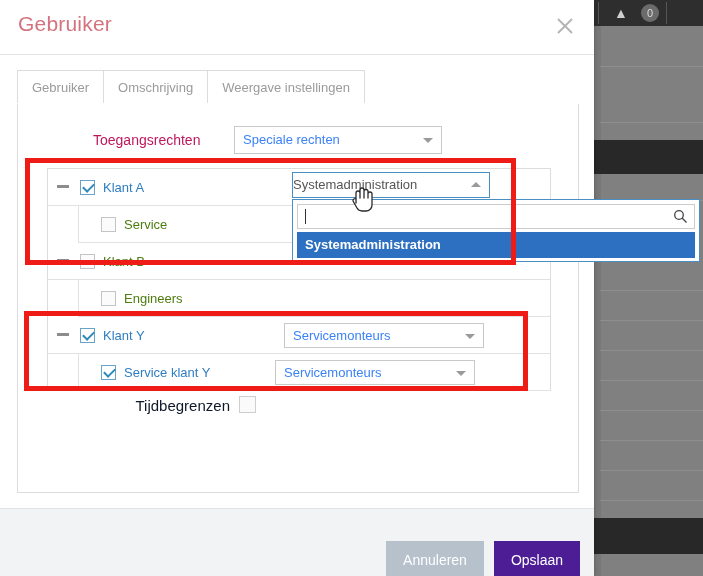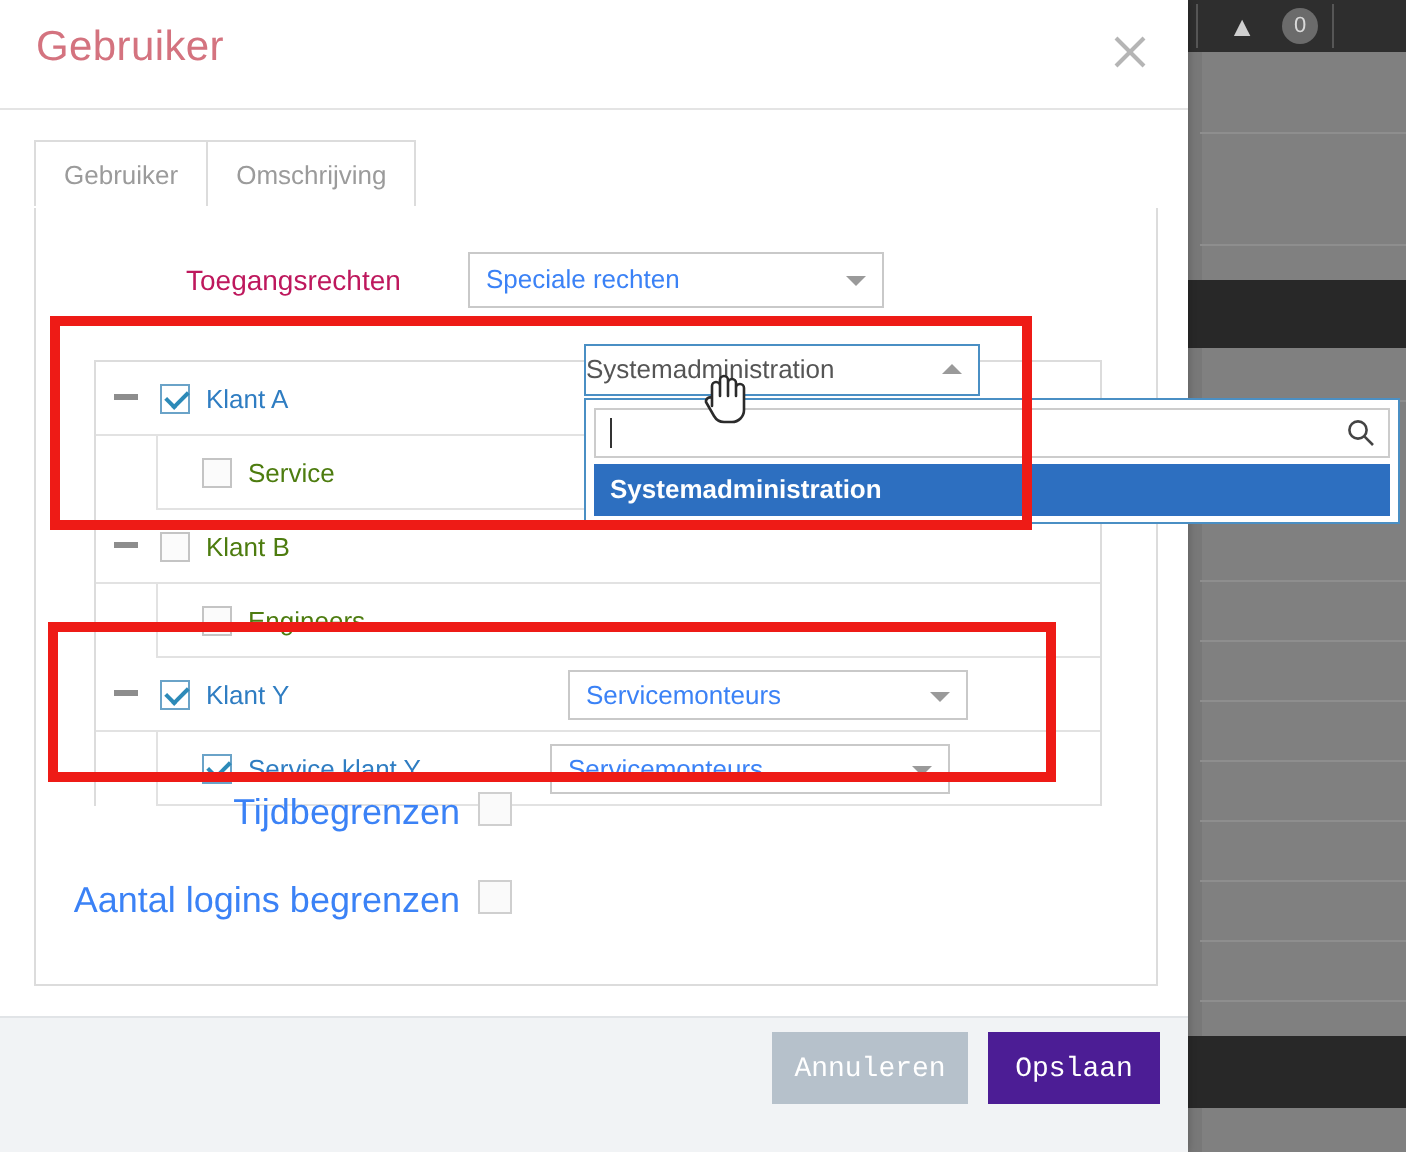--- a/index.html
+++ b/index.html
@@ -183,21 +183,21 @@
 
   #sel-toegangsrechten {
     left: 216px; top: 0;
     width: 208px; height: 28px;
     line-height: 26px;
   }
 
   
   .tree {
     position: absolute;
-    left: 29px; top: 76px;
+    left: 29px; top: 64px;
     width: 504px;
     border: 1px solid #dcdcdc;
     border-bottom: none;
     box-sizing: border-box;
     background: #fff;
   }
   .tree-row {
     position: relative;
     height: 37px;
     border-bottom: 1px solid #e2e2e2;
@@ -258,22 +258,22 @@
   .lvl1 .row-label { left: 45px; }
 
   
   .opt-row {
     position: absolute;
     height: 20px;
   }
   .opt-label {
     position: absolute;
     right: 26px; top: 0;
-    font-size: 18px;
-    color: #3b82f6;
+    font-size: 15px;
+    color: #0f172a;
     line-height: 20px;
     white-space: nowrap;
   }
   .opt-box {
     position: absolute;
     right: 0; top: 0;
     width: 17px; height: 17px;
     box-sizing: border-box;
     border: 1px solid #cfcfcf;
     background: #fafafa;
@@ -283,29 +283,29 @@
   
   .modal-footer {
     position: absolute;
     left: 0; top: 508px;
     width: 594px; height: 68px;
     background: #f1f3f5;
     border-top: 1px solid #e1e4e7;
   }
   .btn {
     position: absolute;
-    top: 7px;
+    top: 32px;
     height: 36px;
     line-height: 36px;
     text-align: center;
     color: #ffffff;
     font-size: 14px;
     border: none;
     cursor: pointer;
-    font-family: Liberation Mono, monospace;
+    font-family: Liberation Sans, sans-serif;
   }
   #btn-annuleren {
     left: 386px; width: 98px;
     background: #b6c1cb;
   }
   #btn-opslaan {
     left: 494px; width: 86px;
     background: #4c1d95;
   }
 
@@ -420,20 +420,21 @@
         <svg width="26" height="26" viewBox="0 0 26 26">
           <line x1="6" y1="6" x2="20" y2="20" stroke="#b5b5b5" stroke-width="2"></line>
           <line x1="20" y1="6" x2="6" y2="20" stroke="#b5b5b5" stroke-width="2"></line>
         </svg>
       </div>
     </div>
 
     <div class="tabs">
       <div class="tab">Gebruiker</div>
       <div class="tab">Omschrijving</div>
+      <div class="tab">Weergave instellingen</div>
     </div>
 
     <div class="tab-panel">
 
       <div class="field-row">
         <div class="lbl-toegangsrechten">Toegangsrechten</div>
         <div class="select-box" id="sel-toegangsrechten">
           <span class="sel-text">Speciale rechten</span>
           <span class="caret"></span>
         </div>
@@ -482,24 +483,20 @@
           </div>
         </div>
 
       </div>
 
       <div class="opt-row" style="left:110px; top:292px; width:128px;">
         <span class="opt-label">Tijdbegrenzen</span>
         <span class="opt-box"></span>
       </div>
 
-      <div class="opt-row" style="left:28px; top:336px; width:210px;">
-        <span class="opt-label">Aantal logins begrenzen</span>
-        <span class="opt-box"></span>
-      </div>
 
     </div>
 
     <div class="modal-footer">
       <button class="btn" id="btn-annuleren">Annuleren</button>
       <button class="btn" id="btn-opslaan">Opslaan</button>
     </div>
 
   </div>
 

